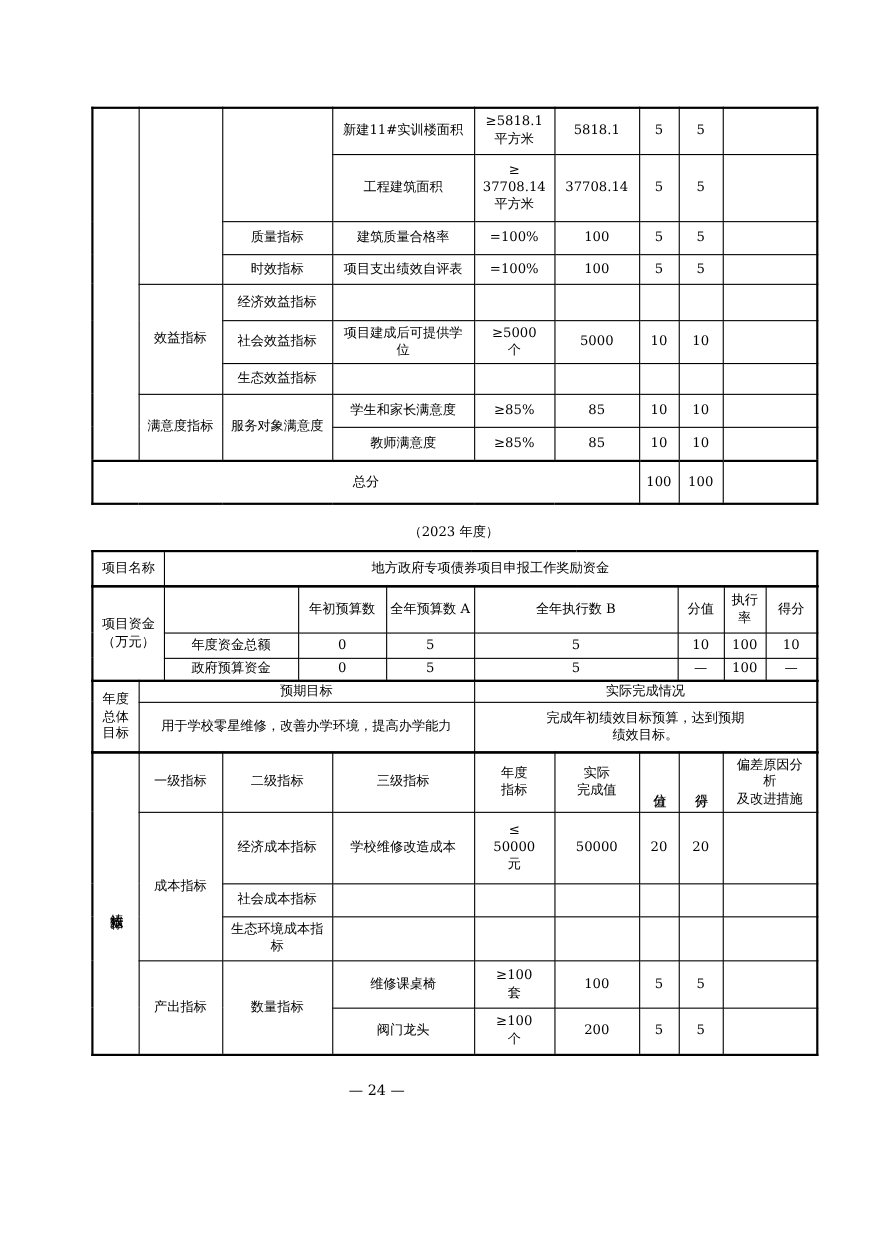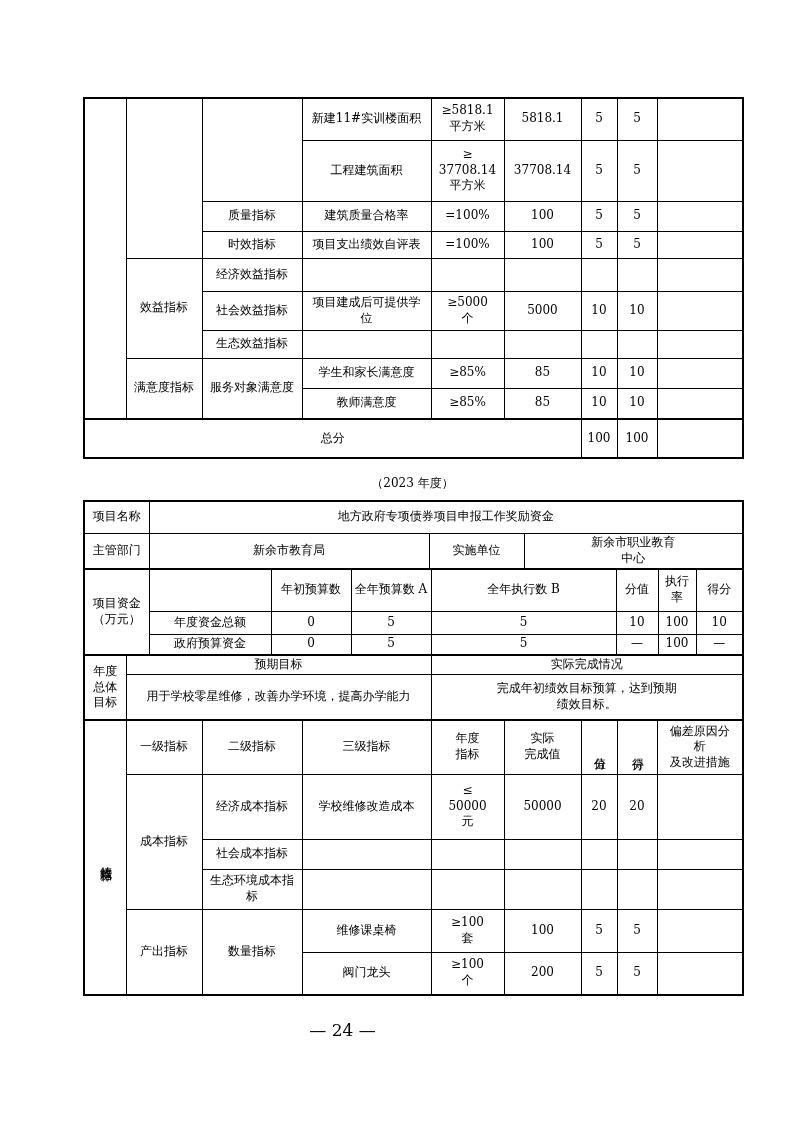--- a/index.html
+++ b/index.html
@@ -8,21 +8,21 @@
   table{border-collapse:collapse;table-layout:fixed;width:659px;}
   table.t{border:2px solid #000;}
   td{border:1px solid #000;text-align:center;vertical-align:middle;font-size:12px;line-height:1.32;padding:0 3px;white-space:pre-line;overflow:hidden;word-break:break-all;}
   tr.tot td{border-top:2px solid #000;}
   .sec{margin-top:-2px;}
   .p6{padding:0 6px;margin-top:16px;}
   .pw{padding:0 8px;}
   .vt{writing-mode:vertical-lr;text-orientation:upright;letter-spacing:1px;}
   .title{width:659px;text-align:center;font-family:"DejaVu Sans","Liberation Sans",sans-serif;font-weight:bold;font-size:29px;line-height:1.2;margin:8px 0 3px 0;}
   .subtitle{width:659px;text-align:center;font-size:12px;margin:16px 0 8px 0;}
-  .footer{width:685px;margin-left:-83px;text-align:center;font-size:17px;margin-top:24px;}
+  .footer{width:685px;margin-left:-83px;text-align:center;font-size:13px;margin-top:24px;}
 </style>
 </head>
 <body>
 
 <div class="sheet">
 
   <table class="t">
     <colgroup>
       <col style="width:42px">
         <col style="width:76px">
@@ -137,27 +137,20 @@
     <colgroup>
         <col style="width:65px">
         <col style="width:280px">
         <col style="width:95px">
         <col style="width:219px">
       </colgroup>
     <tbody>
         <tr style="height:32px">
       <td>项目名称</td>
       <td colspan="3">地方政府专项债券项目申报工作奖励资金</td>
-    </tr>
-    <tr style="height:36px">
-      <td>主管部门</td>
-      <td>新余市教育局</td>
-      <td>实施单位</td>
-      <td>新余市职业教育
-中心</td>
     </tr>
   </tbody>
     </table>
 
   <table class="t sec">
     <colgroup>
       <col style="width:65px">
         <col style="width:122px">
         <col style="width:80px">
         <col style="width:80px">

